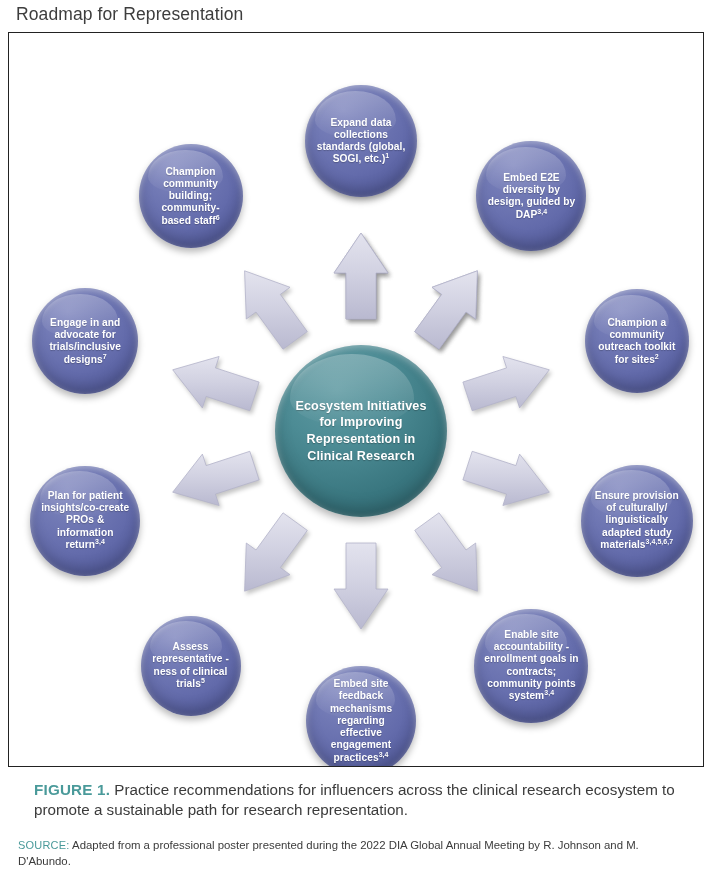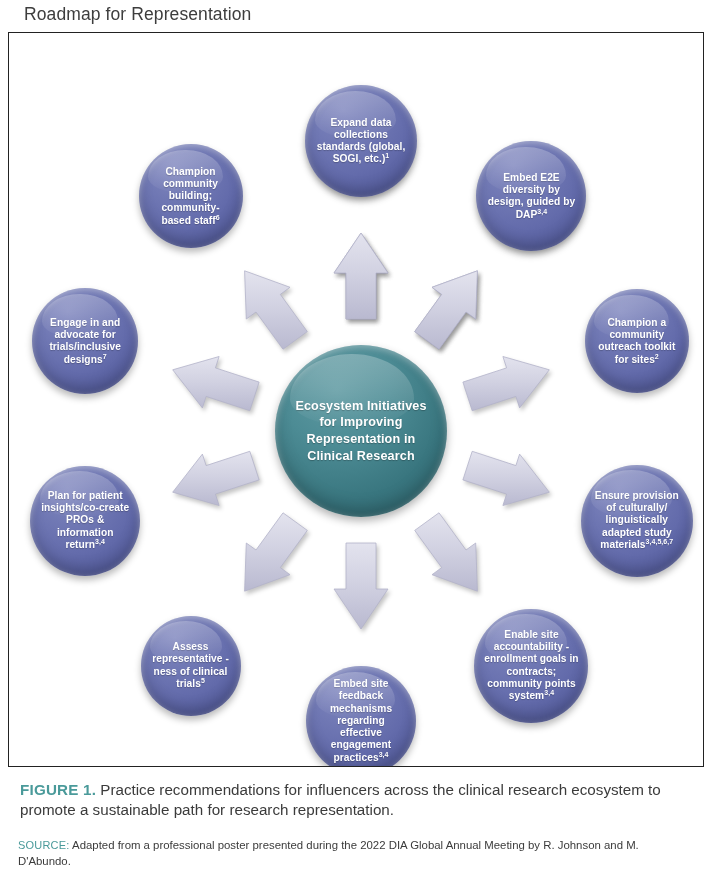--- a/index.html
+++ b/index.html
@@ -19,21 +19,20 @@
   
   .page-title {
     position: absolute;
     left: 16px;
     top: 4px;
     font-size: 17.5px;
     font-weight: 400;
     color: #3d3d3d;
     letter-spacing: 0.1px;
     font-family: "Liberation Sans", sans-serif;
-    margin-left: 8px;
   }
 
   
   .figure-frame {
     position: absolute;
     left: 8px;
     top: 32px;
     width: 696px;
     height: 735px;
     border: 1.5px solid #222222;
@@ -127,21 +126,21 @@
   
   .arrow {
     position: absolute;
     z-index: 2;
     filter: drop-shadow(2px 3px 2px rgba(0,0,0,0.23));
   }
 
   
   .caption {
     position: absolute;
-    left: 20px;
+    left: 34px;
     top: 780px;
     width: 668px;
     font-size: 15.2px;
     line-height: 1.34;
     color: #3b3b3b;
   }
   .caption .fig-lead {
     color: #4a9a9a;
     font-weight: bold;
     letter-spacing: 0.2px;

